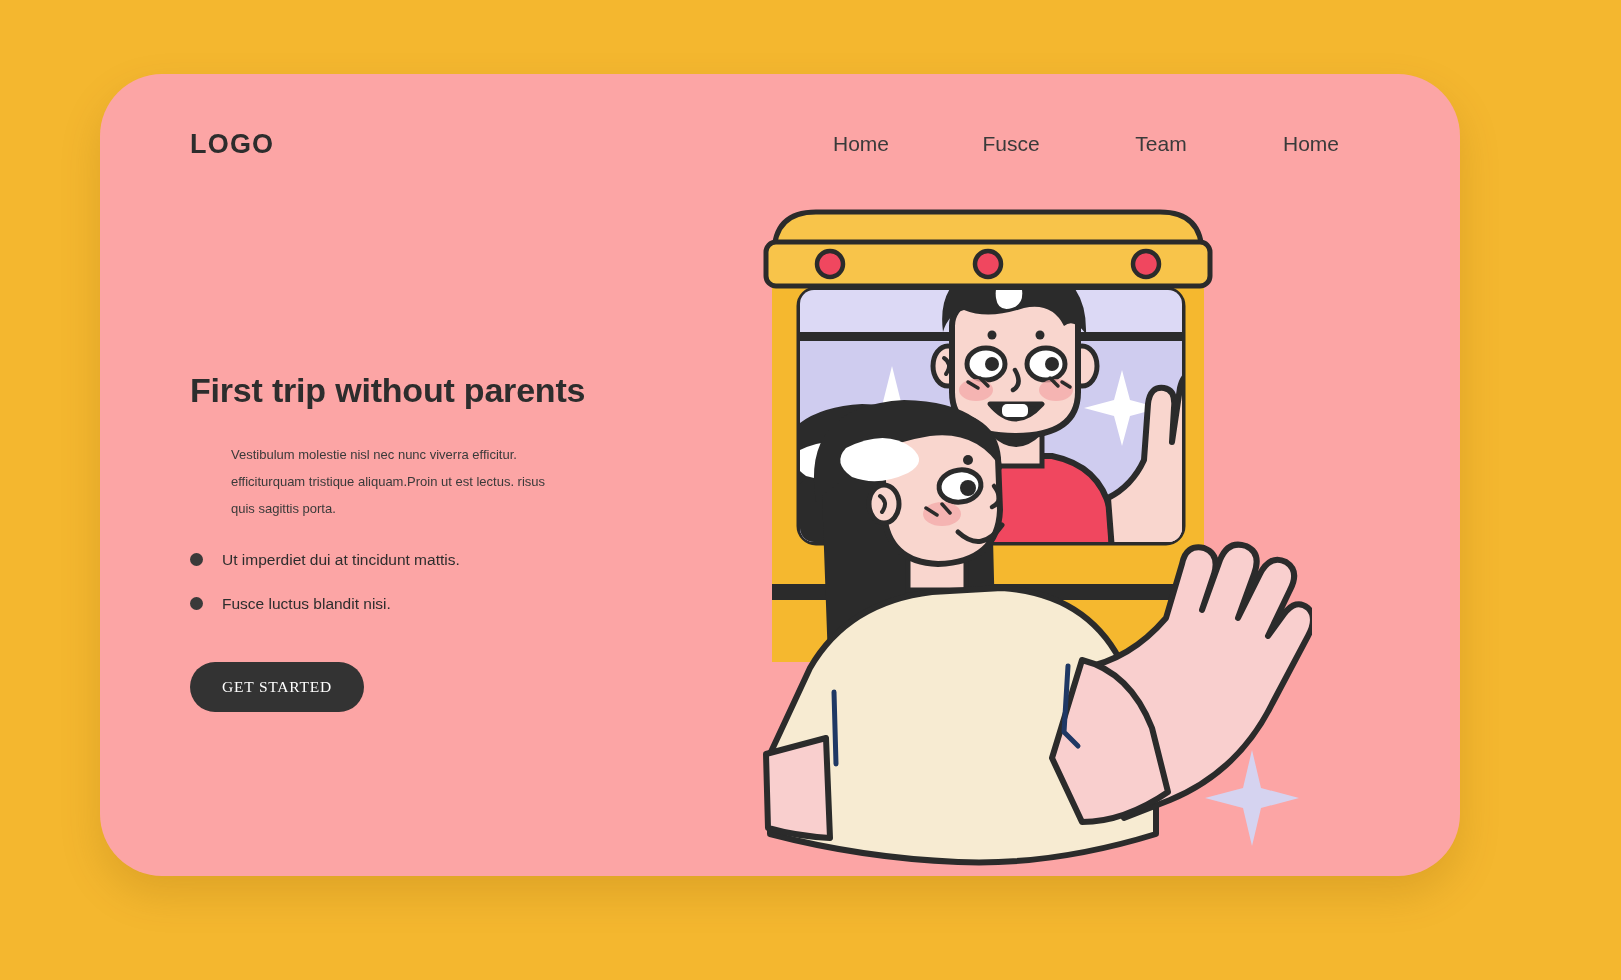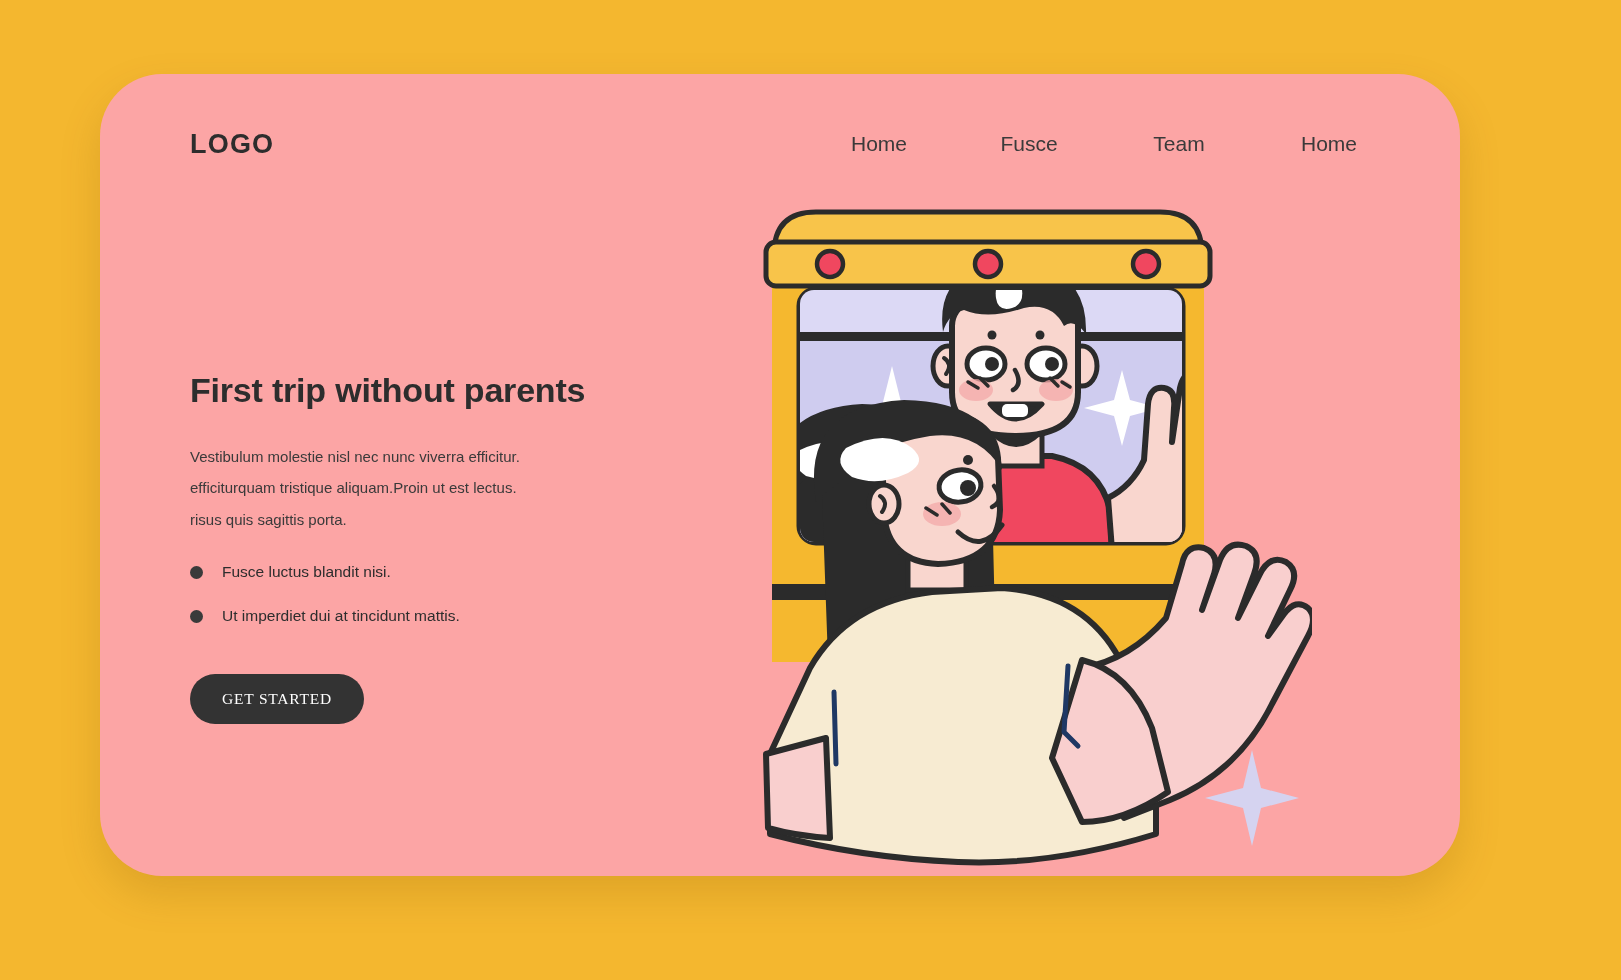--- a/index.html
+++ b/index.html
@@ -29,21 +29,21 @@
   #brand-logo{
     position:absolute;
     left:90px; top:55px;
     font-size:27px;
     font-weight:bold;
     letter-spacing:1.2px;
     color:#2D2D2D;
   }
   #main-nav{
     position:absolute;
-    right:56px; top:58px;
+    right:74px; top:58px;
     display:flex;
     align-items:flex-end;
   }
   .nav-link{
     font-size:21px;
     color:#3A3A3A;
     text-decoration:none;
     display:block;
     width:150px;
     text-align:center;
@@ -58,24 +58,25 @@
   }
   #hero-title{
     font-size:34px;
     font-weight:bold;
     color:#2D2D2D;
     letter-spacing:-0.2px;
     line-height:1.2;
   }
   #hero-paragraph{
     margin-top:30px;
-    font-size:15px;
+    font-size:13px;
     color:#3A3A3A;
     line-height:2.1;
     width:330px;
+    margin-left:41px;
   }
   #hero-bullets{
     margin-top:28px;
     list-style:none;
   }
   .bullet-item{
     display:flex;
     align-items:center;
     margin-bottom:26px;
     font-size:15.5px;
@@ -124,25 +125,25 @@
       <a class="nav-link">Home</a>
     </nav>
   </header>
 
   <section id="hero-copy">
     <h1 id="hero-title">First trip without parents</h1>
     <p id="hero-paragraph">Vestibulum molestie nisl nec nunc viverra efficitur. efficiturquam tristique aliquam.Proin ut est lectus. risus quis sagittis porta.</p>
     <ul id="hero-bullets">
       <li class="bullet-item">
         <span class="bullet-dot"></span>
-        <span>Fusce luctus blandit nisi.</span>
+        <span>Ut imperdiet dui at tincidunt mattis.</span>
       </li>
       <li class="bullet-item">
         <span class="bullet-dot"></span>
-        <span>Ut imperdiet dui at tincidunt mattis.</span>
+        <span>Fusce luctus blandit nisi.</span>
       </li>
     </ul>
     <button id="cta-button">GET STARTED</button>
   </section>
 
   <div id="hero-illustration">
     <svg viewBox="0 0 560 700" xmlns="http://www.w3.org/2000/svg">
       <defs>
         <clipPath id="windowClip">
           <rect x="48" y="92" width="382" height="252" rx="14"></rect>

